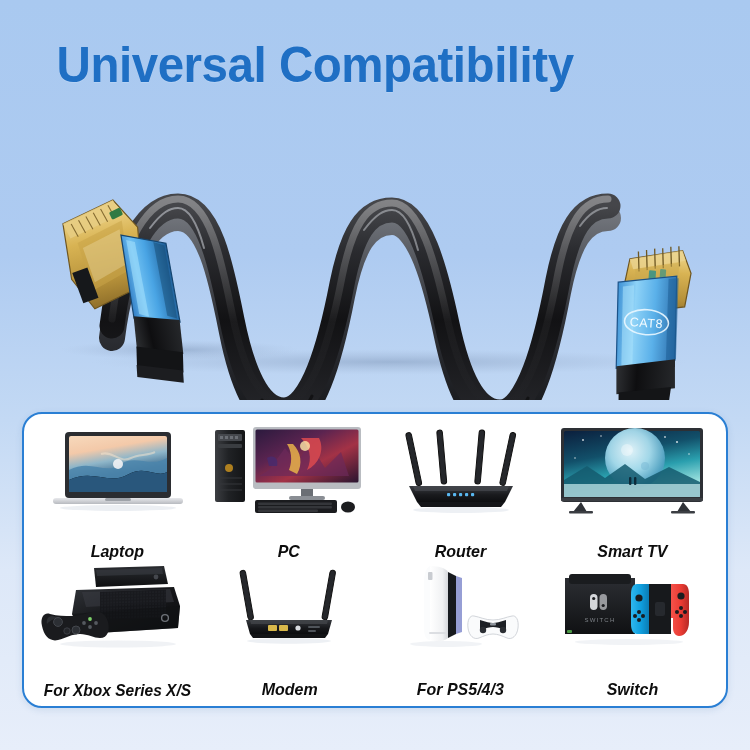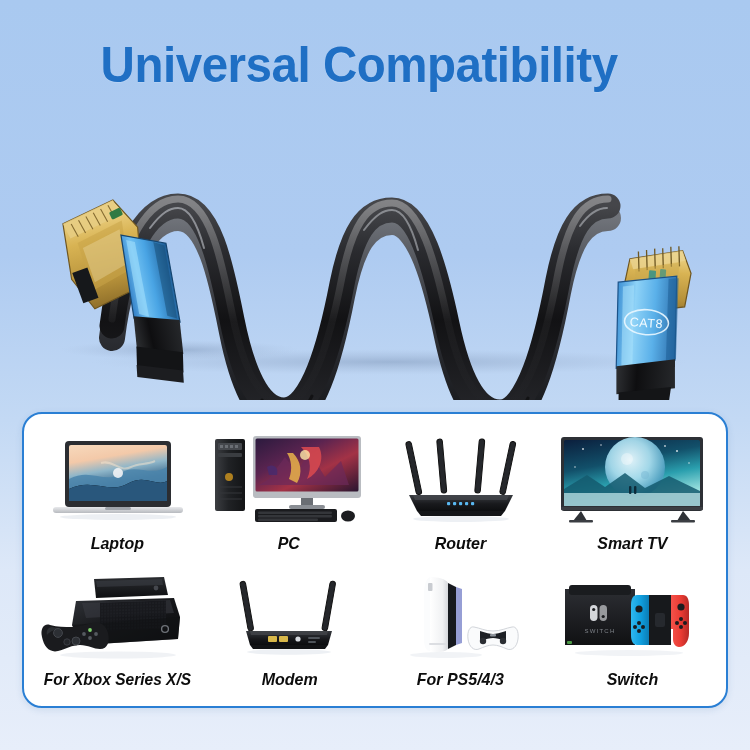--- a/index.html
+++ b/index.html
@@ -5,41 +5,41 @@
 <style>
   * { margin:0; padding:0; box-sizing:border-box; }
   html,body { width:750px; height:750px; }
   body {
     font-family:"Liberation Sans", sans-serif;
     background:linear-gradient(180deg,#a9c9f0 0%,#aecbf1 34%,#c3d9f4 56%,#dde8f8 76%,#e7eefa 100%);
     position:relative; overflow:hidden;
   }
 
   
-  .title-wrap{ position:absolute; top:36px; left:0; width:631px; text-align:right; }
+  .title-wrap{ position:absolute; top:36px; left:0; width:631px; text-align:center; }
   .title{
     font-family:"Liberation Sans", sans-serif;
     font-weight:700; font-size:50px; letter-spacing:-0.5px;
     color:#1f6fc4; transform:scaleX(0.95); display:inline-block;
     text-shadow:0 1px 0 rgba(255,255,255,.15);
   }
 
   
   .cable-stage{ position:absolute; top:100px; left:0; width:750px; height:300px; }
   .cable-stage svg{ display:block; width:750px; height:300px; }
 
   
   .card{
     position:absolute; left:22px; top:412px; width:706px; height:296px;
     background:#fff; border:2.5px solid #2a7fd4; border-radius:20px;
     box-shadow:0 2px 7px rgba(40,90,150,.13);
     padding:10px 8px 6px 8px;
   }
   .grid-row{ display:flex; height:50%; }
-  .cell{ flex:1; display:flex; flex-direction:column; align-items:center; justify-content:center; }
+  .cell{ flex:1; display:flex; flex-direction:column; align-items:center; justify-content:space-between; }
   .thumb{ height:92px; display:flex; align-items:flex-end; justify-content:center; width:100%; }
   .thumb svg{ display:block; }
   .cell-label{
     font-family:"Liberation Sans", sans-serif;
     font-weight:700; font-style:italic; font-size:17px; color:#0d0d0d;
     margin-top:9px; white-space:nowrap; transform:scaleX(0.94);
   }
   .cell.wide .cell-label{ font-size:16.5px; }
   .row2 .thumb{ height:88px; }
 </style>

